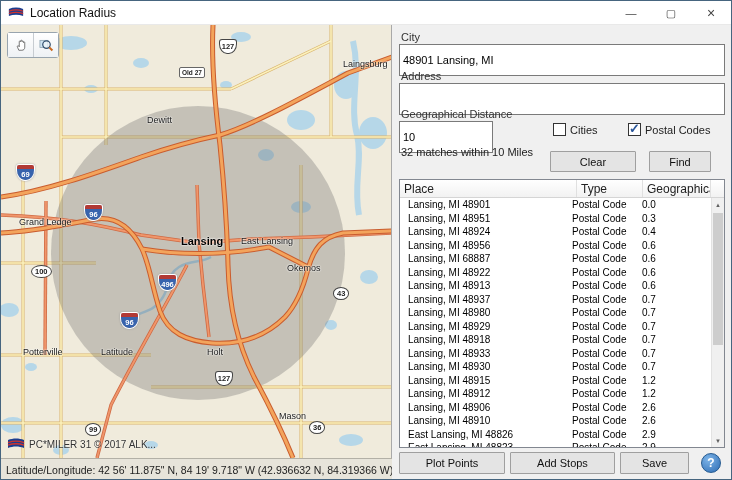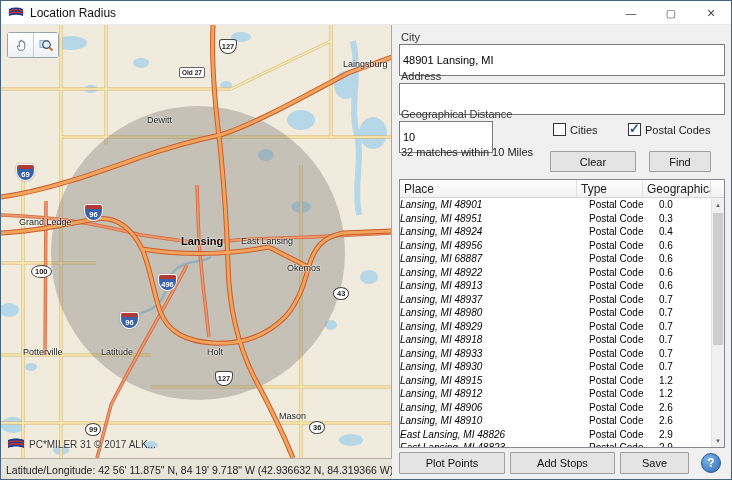--- a/index.html
+++ b/index.html
@@ -46,21 +46,21 @@
   
   .rtable{position:absolute;left:6px;top:154px;width:326px;height:269px;background:#fff;border:1px solid #828790;overflow:hidden;}
   .thead{display:flex;height:18px;background:linear-gradient(#ffffff,#f2f2f2);border-bottom:1px solid #d5d5d5;font-size:12px;color:#222;}
   .th{display:flex;align-items:center;padding-left:4px;border-right:1px solid #e0e0e0;overflow:hidden;white-space:nowrap;cursor:pointer;}
   .th.c1{width:177px;}
   .th.c2{width:66px;}
   .th.c3{width:68px;}
   .tbody{position:relative;}
   .tr{display:flex;height:13.5px;line-height:13.5px;font-size:10px;color:#000;white-space:nowrap;cursor:default;}
   .td{overflow:hidden;}
-  .td.c1{width:189px;padding-left:0;font-style:italic;}
+  .td.c1{width:172px;padding-left:8px;}
   .td.c2{width:66px;}
   .td.c3{width:68px;padding-left:4px;}
   
   .vscroll{position:absolute;right:0;top:18px;bottom:0;width:13px;background:#f0f0f0;border-left:1px solid #e2e2e2;}
   .sb-arrow{height:13px;display:flex;align-items:center;justify-content:center;font-size:6px;color:#606060;background:#f0f0f0;cursor:pointer;}
   .sb-arrow.down{position:absolute;bottom:0;left:0;right:0;}
   .sb-thumb{position:absolute;left:1px;right:1px;top:15px;height:132px;background:#cdcdcd;cursor:pointer;}
 
   .help-btn{position:absolute;width:20px;height:20px;border-radius:50%;background:radial-gradient(circle at 35% 30%,#7db4e8,#2e6db4);border:1px solid #245a91;color:#fff;font-weight:bold;font-size:12px;display:flex;align-items:center;justify-content:center;cursor:pointer;}
 </style>

